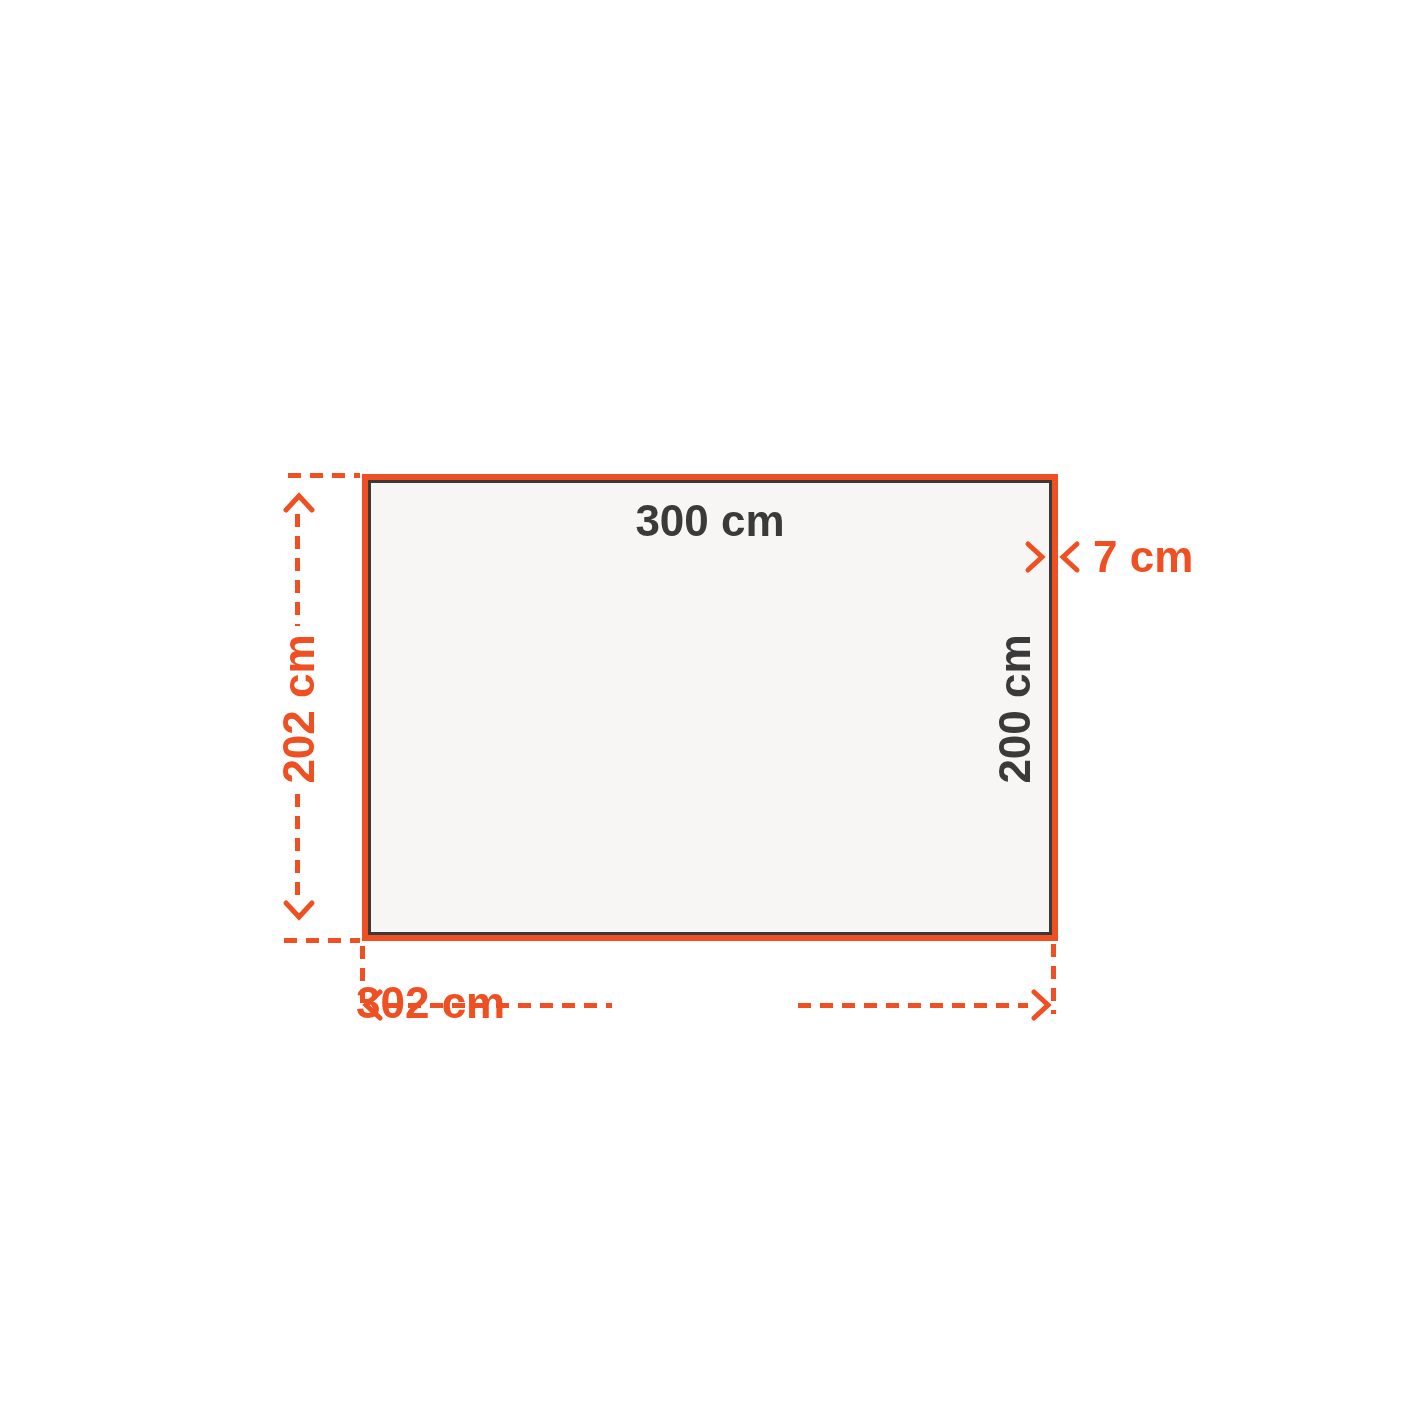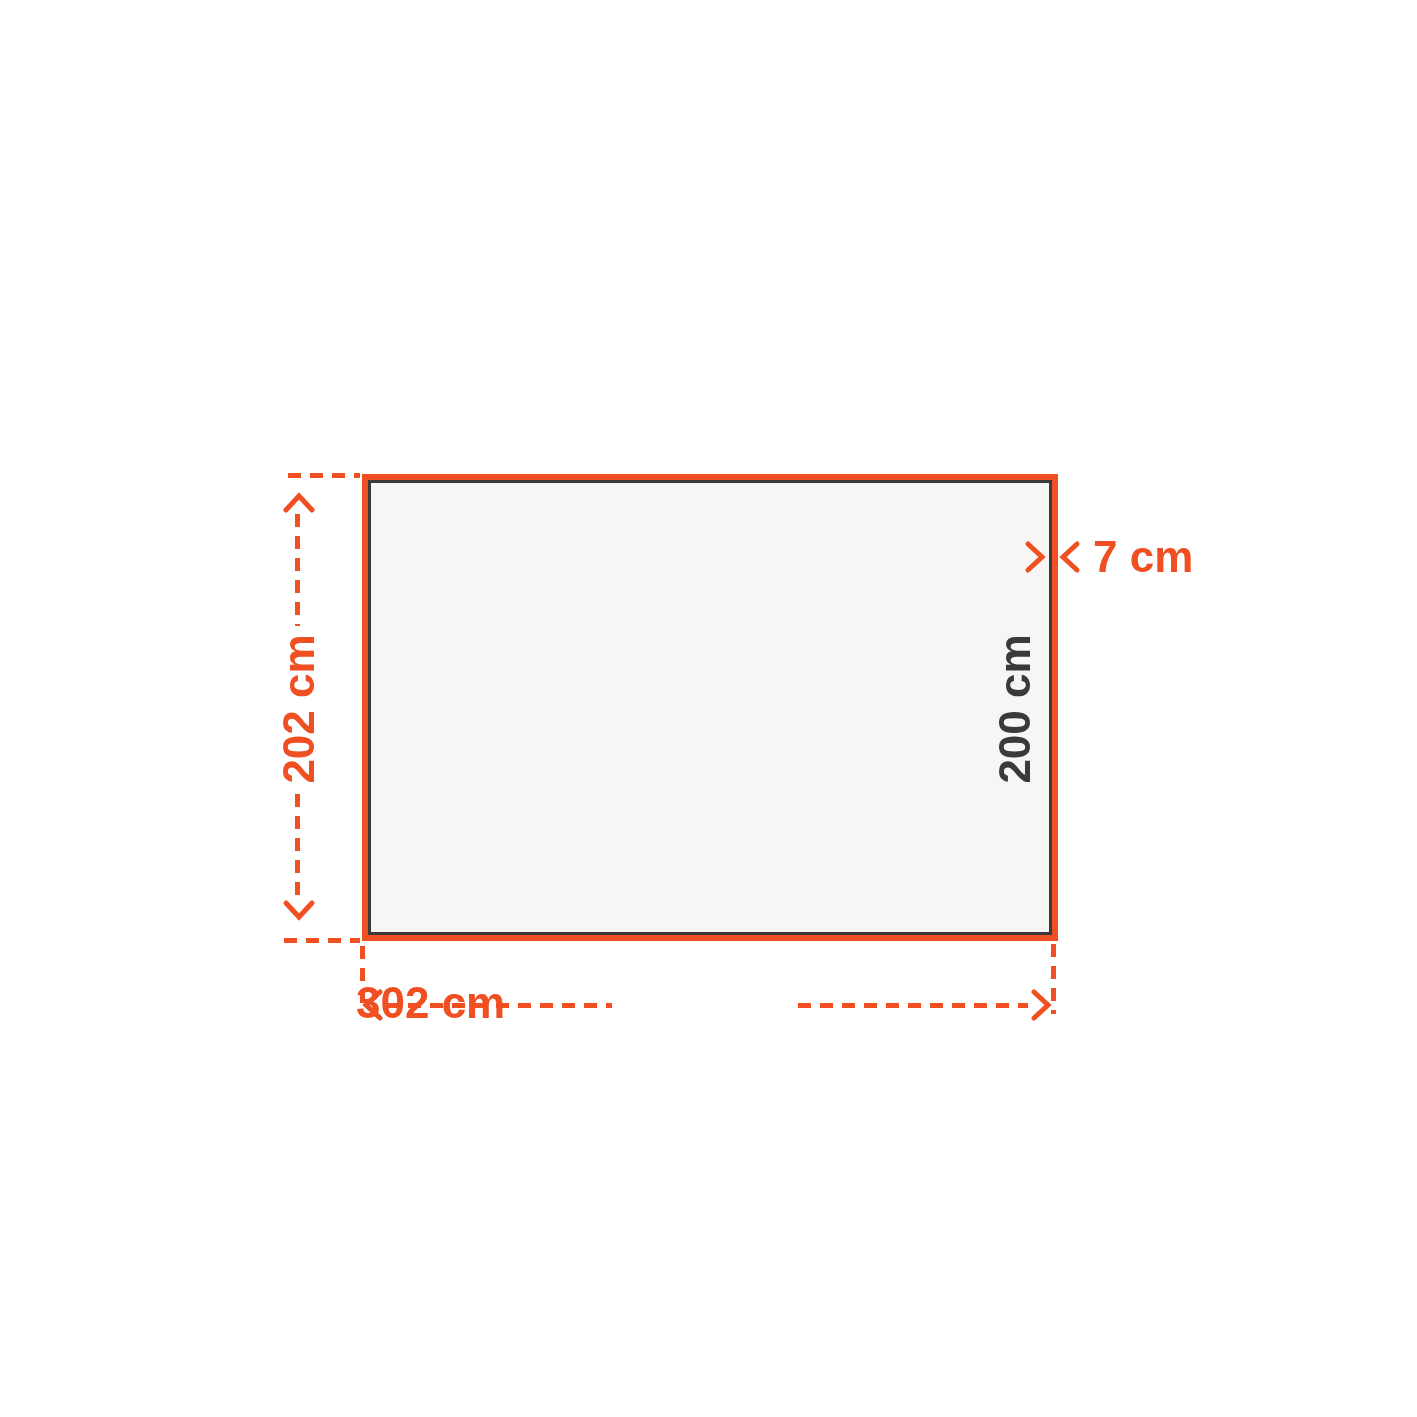--- a/index.html
+++ b/index.html
@@ -71,20 +71,21 @@
 </style>
 </head>
 <body>
 
 <div class="canvas">
 
   <div class="panel">
     <div class="panel-surface"></div>
   </div>
 
+  <div class="lbl lbl-ink lbl-inner-width">300 cm</div>
   <div class="lbl lbl-ink lbl-inner-height">200 cm</div>
 
   <span class="arrow arr-border-right">
     <svg width="24" height="34" viewBox="0 0 24 34">
         <polyline points="4,4 18,17 4,30" fill="none" stroke="currentColor" stroke-width="5" stroke-linecap="round"></polyline>
       </svg>
   </span>
   <span class="arrow arr-border-left">
     <svg width="24" height="34" viewBox="0 0 24 34">
         <polyline points="20,4 6,17 20,30" fill="none" stroke="currentColor" stroke-width="5" stroke-linecap="round"></polyline>

